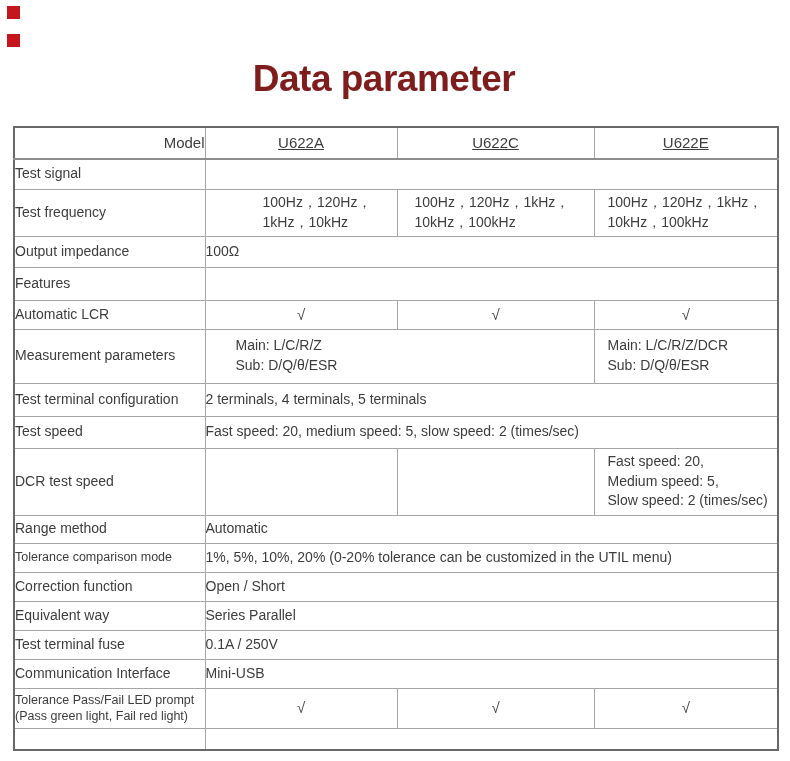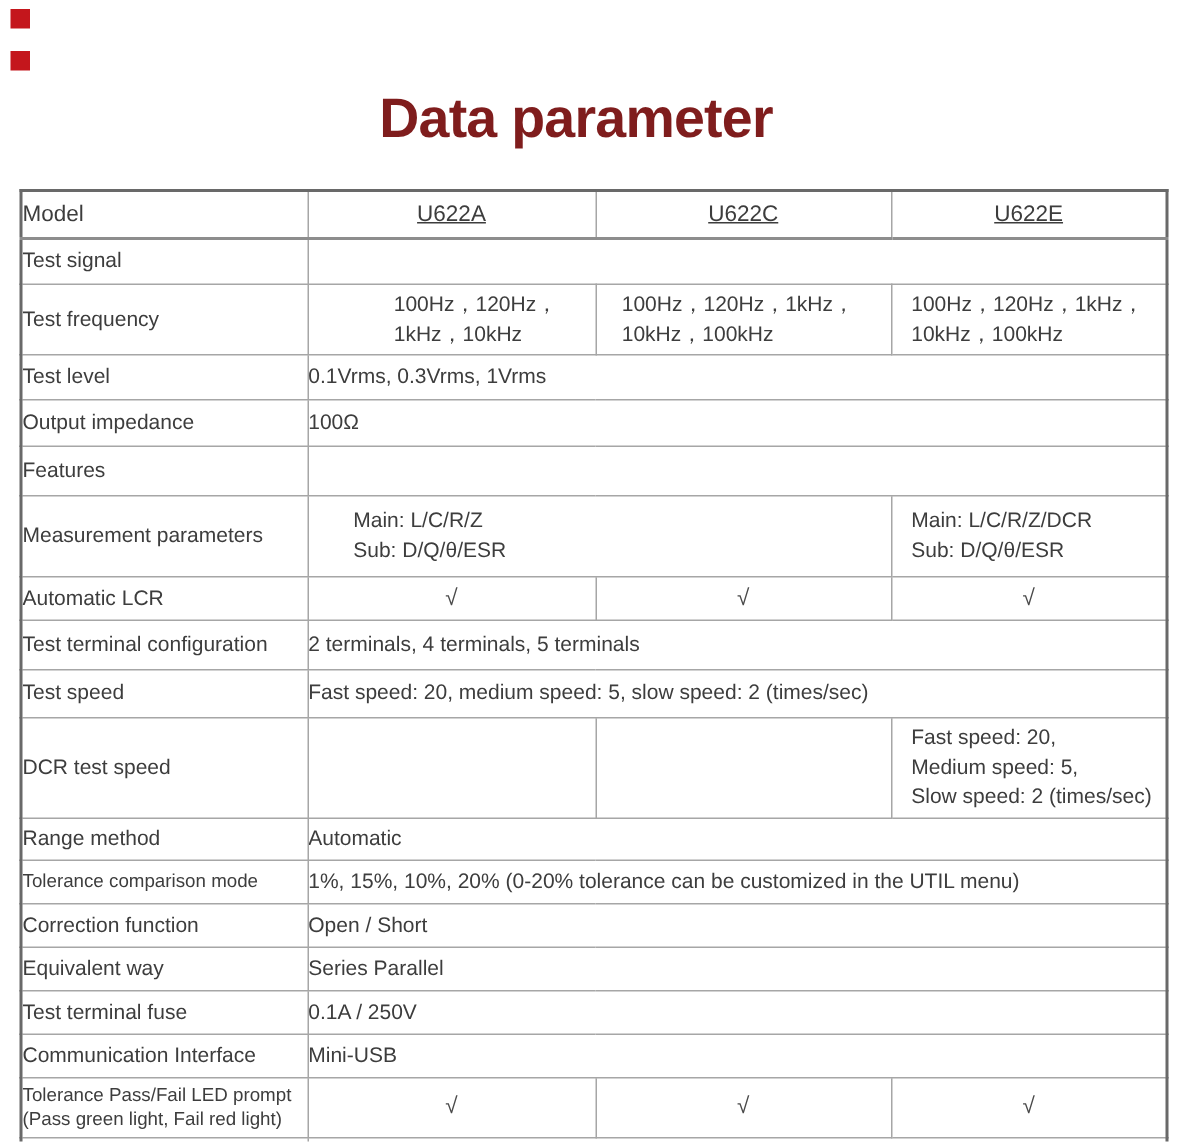--- a/index.html
+++ b/index.html
@@ -51,21 +51,21 @@
     border: 1px solid #a6a6a6;
     vertical-align: middle;
     padding: 0;
     overflow: hidden;
     white-space: pre-line;
     line-height: 1.42;
     font-weight: normal;
   }
   tr.head-row { height: 32px; }
   tr.head-row th { font-size: 15px; border-bottom: 2px solid #8d8d8d; }
-  th.model-lbl { text-align: left; padding-left: 9px; }
+  th.model-lbl { text-align: right; padding-left: 9px; }
   th.model-name { text-align: center; text-decoration: underline; }
   td.lbl {
     text-align: left;
     padding-left: 9px;
     padding-right: 2px;
   }
   td.lbl.small { font-size: 12.5px; line-height: 1.3; }
   td.val {
     text-align: left;
     padding-left: 27px;
@@ -109,44 +109,40 @@
         </tr>
         <tr style="height: 47px;">
           <td class="lbl">Test frequency</td>
           <td class="val" style="padding-left: 57px;">100Hz，120Hz，
 1kHz，10kHz</td>
           <td class="val" style="padding-left: 17px;">100Hz，120Hz，1kHz，
 10kHz，100kHz</td>
           <td class="val" style="padding-left: 13px;">100Hz，120Hz，1kHz，
 10kHz，100kHz</td>
         </tr>
-        <tr style="height: 30px;">
-          <td class="lbl">Test level</td>
-          <td colspan="3" class="val">0.1Vrms, 0.3Vrms, 1Vrms</td>
-        </tr>
         <tr style="height: 31px;">
           <td class="lbl">Output impedance</td>
           <td colspan="3" class="val">100Ω</td>
         </tr>
         <tr style="height: 33px;">
           <td class="lbl">Features</td>
           <td colspan="3" class="val"></td>
         </tr>
+        <tr style="height: 29px;">
+          <td class="lbl">Automatic LCR</td>
+          <td class="val center">√</td>
+          <td class="val center">√</td>
+          <td class="val center">√</td>
+        </tr>
         <tr style="height: 54px;">
           <td class="lbl">Measurement parameters</td>
           <td colspan="2" class="val" style="padding-left: 30px;">Main: L/C/R/Z
 Sub: D/Q/θ/ESR</td>
           <td class="val" style="padding-left: 13px;">Main: L/C/R/Z/DCR
 Sub: D/Q/θ/ESR</td>
-        </tr>
-        <tr style="height: 29px;">
-          <td class="lbl">Automatic LCR</td>
-          <td class="val center">√</td>
-          <td class="val center">√</td>
-          <td class="val center">√</td>
         </tr>
         <tr style="height: 33px;">
           <td class="lbl">Test terminal configuration</td>
           <td colspan="3" class="val">2 terminals, 4 terminals, 5 terminals</td>
         </tr>
         <tr style="height: 32px;">
           <td class="lbl">Test speed</td>
           <td colspan="3" class="val">Fast speed: 20, medium speed: 5, slow speed: 2 (times/sec)</td>
         </tr>
         <tr style="height: 67px;">
@@ -156,21 +152,21 @@
           <td class="val" style="padding-left: 13px;">Fast speed: 20,
 Medium speed: 5,
 Slow speed: 2 (times/sec)</td>
         </tr>
         <tr style="height: 28px;">
           <td class="lbl">Range method</td>
           <td colspan="3" class="val">Automatic</td>
         </tr>
         <tr style="height: 29px; padding-left: 22px;">
           <td class="lbl small">Tolerance comparison mode</td>
-          <td colspan="3" class="val">1%, 15%, 10%, 20% (0-20% tolerance can be customized in the UTIL menu)</td>
+          <td colspan="3" class="val">1%, 5%, 10%, 20% (0-20% tolerance can be customized in the UTIL menu)</td>
         </tr>
         <tr style="height: 29px;">
           <td class="lbl">Correction function</td>
           <td colspan="3" class="val">Open / Short</td>
         </tr>
         <tr style="height: 29px;">
           <td class="lbl">Equivalent way</td>
           <td colspan="3" class="val">Series Parallel</td>
         </tr>
         <tr style="height: 29px;">

